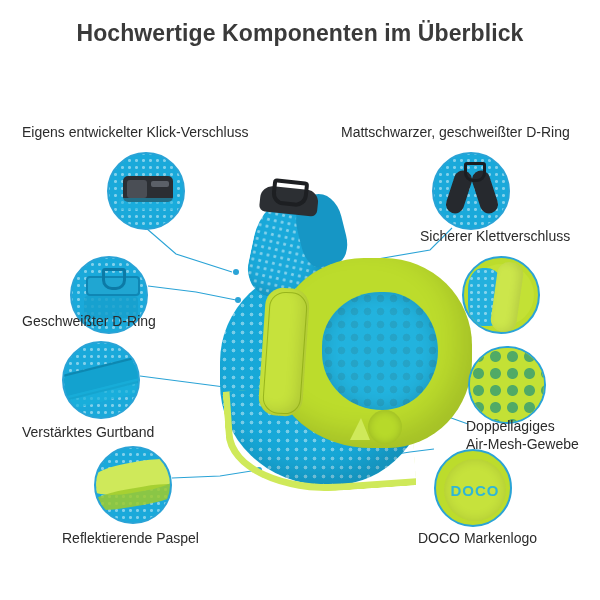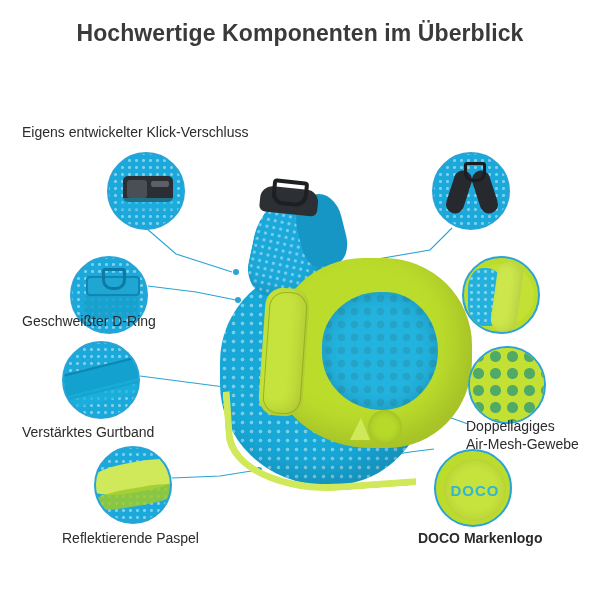--- a/index.html
+++ b/index.html
@@ -197,26 +197,28 @@
   <div class="callout" style="left:434px; top:449px; width:78px; height:78px; background:#bcdc2c;">
     <div class="art" style="left:8px; top:8px; width:62px; height:62px; border-radius:50%; background:#c6e23c;
                 box-shadow: inset 0 0 12px rgba(0,0,0,0.12);"></div>
     <div class="art" style="left:14px; top:28px; width:50px; height:22px; display:flex; align-items:center;
                 justify-content:center; color:#2fb6d6; font-family:'Liberation Sans', sans-serif;
                 font-weight:bold; font-size:15px; letter-spacing:1px;">DOCO</div>
   </div>
 
   <div class="label" style="left:22px; top:124px;">Eigens entwickelter Klick-Verschluss</div>
 
-
+  <div class="label" style="left:341px; top:124px;">Mattschwarzer, geschweißter D-Ring</div>
+
+  <div class="label" style="left:420px; top:228px;">Sicherer Klettverschluss</div>
 
   <div class="label" style="left:22px; top:313px;text-align:center;">Geschweißter D-Ring</div>
 
   <div class="label" style="left:22px; top:424px;">Verstärktes Gurtband</div>
 
   <div class="label" style="left:62px; top:530px;">Reflektierende Paspel</div>
 
   <div class="label" style="left:466px; top:418px;">Doppellagiges
 Air-Mesh-Gewebe</div>
 
-  <div class="label" style="left:418px; top:530px;font-weight:bold;">DOCO Markenlogo</div>
+  <div class="label" style="left:418px; top:530px;">DOCO Markenlogo</div>
 
 </div>
 
 </body></html>

